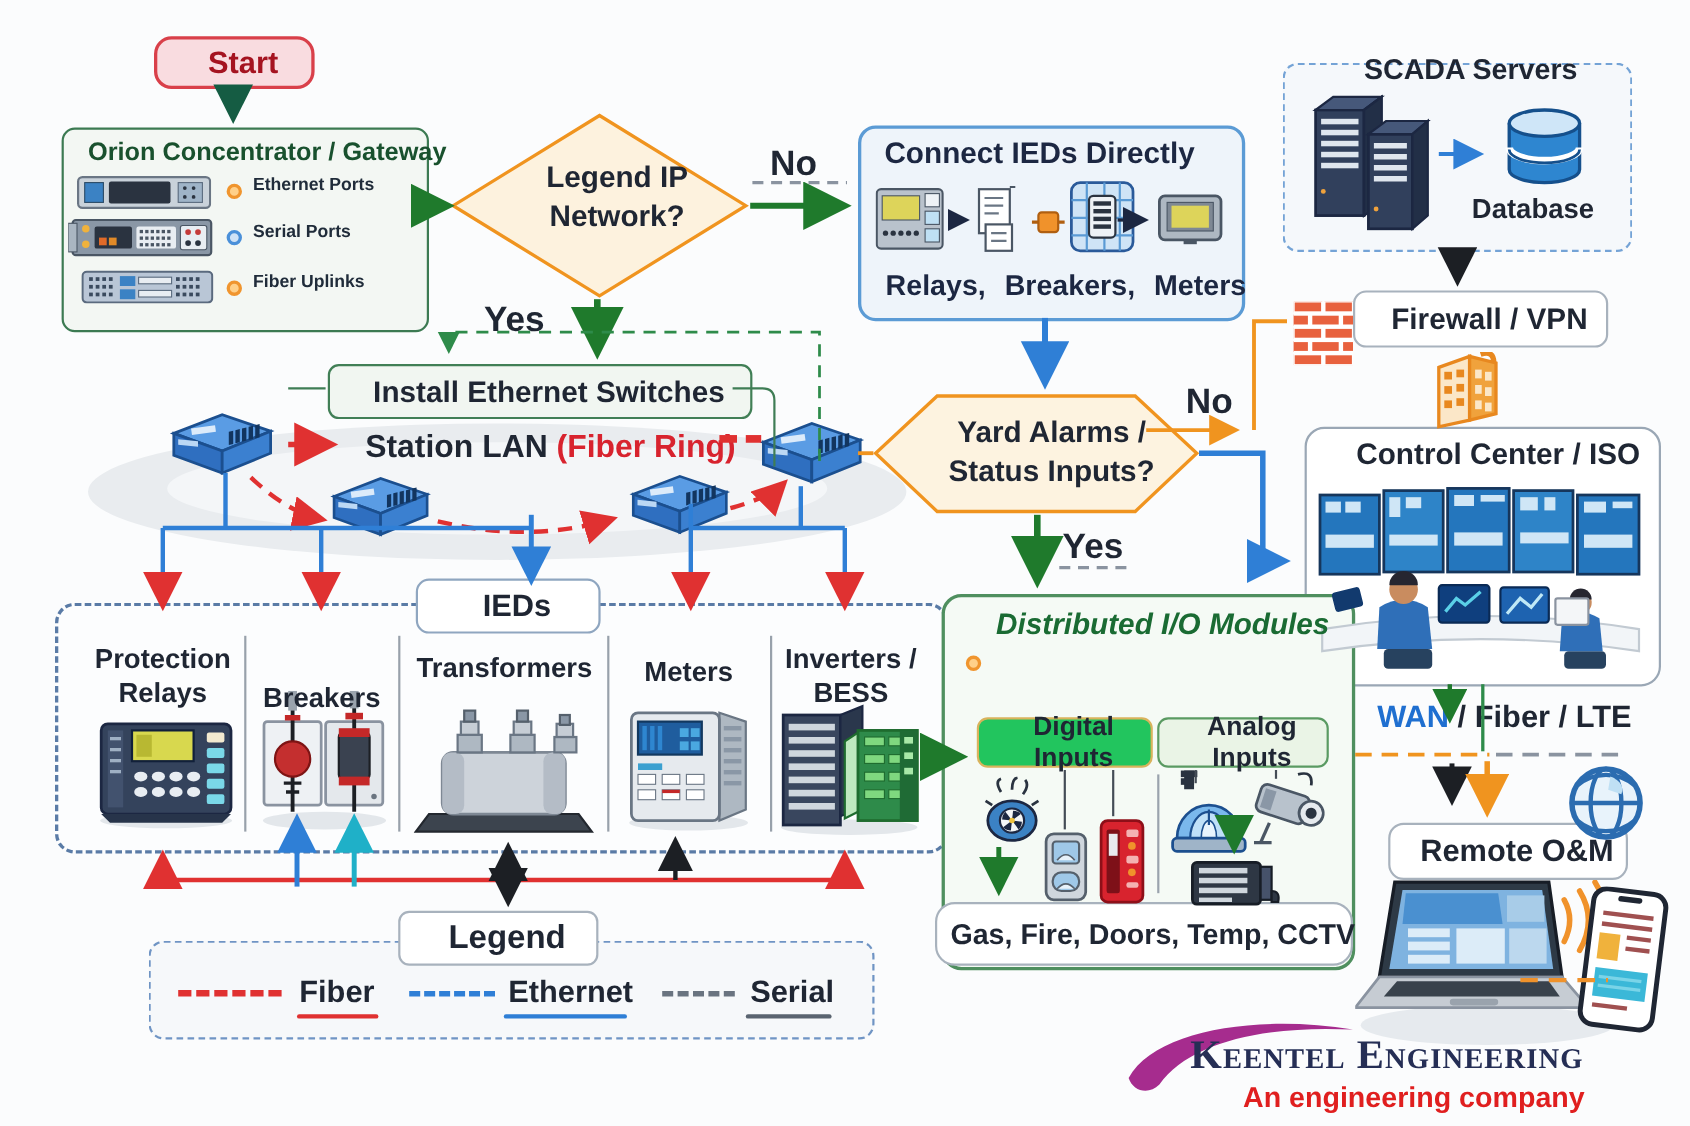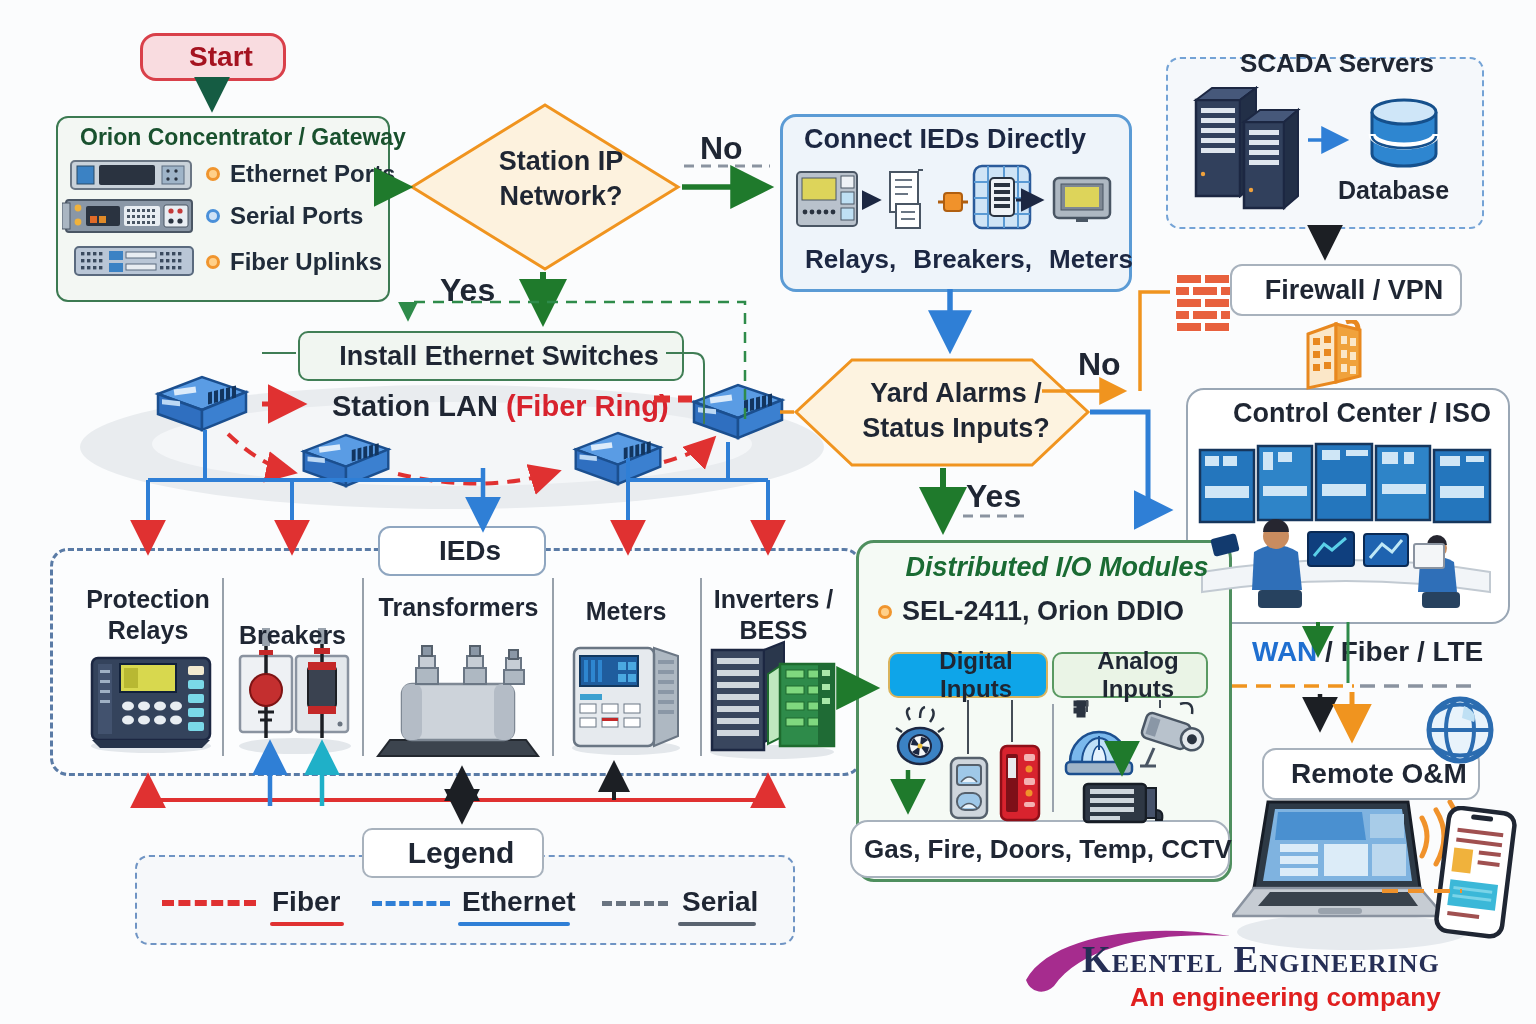--- a/index.html
+++ b/index.html
@@ -12,21 +12,21 @@
   .abs{position:absolute;}
   .bold{font-weight:700;padding-left:16px;}
   .nowrap{white-space:nowrap;}
   .ctr{display:flex;align-items:center;justify-content:center;text-align:center;}
   .box{border-radius:14px;background:#fff;border:2px solid #a8b2bd;box-sizing:border-box;}
   svg{display:block;}
   
   .start-box{left:140px;top:33px;width:146px;height:48px;border-radius:16px;background:#f9dce0;border:3px solid #d9404a;color:#a51320;font-size:28px;}
   .gateway-box{left:56px;top:116px;width:330px;height:182px;border-radius:12px;background:#f3f7f3;border:2px solid #3c7a52;}
   .gateway-title{left:64px;top:124px;width:314px;font-size:23px;color:#19512e;text-align:center;}
-  .gw-row-label{font-size:24px;color:#202c3a;font-weight:700;}
+  .gw-row-label{font-size:16px;color:#202c3a;font-weight:700;}
   .bullet{width:14px;height:14px;border-radius:50%;box-sizing:border-box;}
   .bullet-orange{border:3px solid #f0952e;background:#ffd089;}
   .bullet-blue{border:3px solid #4a90d9;background:#cfe2f6;}
   .diamond-text{left:445px;top:144px;width:200px;font-size:27px;line-height:1.3;text-align:center;}
   .edge-label{font-size:32px;font-weight:700;color:#1f2633;}
   .connect-box{left:780px;top:114px;width:346px;height:172px;border-radius:16px;background:#eef4fa;border:3px solid #5b9bd5;}
   .connect-title{left:788px;top:124px;width:330px;font-size:27px;color:#1c2742;}
   .connect-sub{left:788px;top:244px;width:330px;text-align:center;font-size:26px;color:#1c2742;word-spacing:10px;}
   .scada-box{left:1166px;top:57px;width:314px;height:168px;border-radius:14px;background:#f5f8fb;border:2px dashed #74a3d6;}
   .scada-title{left:1186px;top:48px;width:270px;text-align:center;font-size:26px;background:transparent;}
@@ -38,21 +38,21 @@
   .lan-label{left:316px;top:390px;font-size:29px;}
   .lan-accent{color:#d8232e;}
   .hex-text{left:810px;top:376px;width:260px;font-size:27px;line-height:1.3;text-align:center;}
   .ied-box{left:50px;top:548px;width:806px;height:222px;border-radius:18px;border:3px dashed #5a7ba6;background:rgba(252,253,254,.85);}
   .ied-label-box{left:378px;top:526px;width:148px;height:46px;border-radius:12px;border:2px solid #8fa6c0;background:#fff;font-size:28px;z-index:4;}
   .ied-col-label{font-size:25px;font-weight:700;text-align:center;line-height:1.25;}
   .ied-divider{width:0;border-left:2px solid #98a1ab;height:178px;top:578px;}
   .dio-box{left:856px;top:540px;width:370px;height:336px;border-radius:18px;border:3px solid #4f8f5f;background:#f5faf5;}
   .dio-title{left:866px;top:552px;width:350px;text-align:center;font-size:27px;color:#1a6b33;font-style:italic;}
   .dio-bullet-row{left:878px;top:596px;width:340px;display:flex;align-items:center;gap:10px;font-size:27px;font-weight:700;color:#1f2633;}
-  .digital-box{left:888px;top:652px;width:160px;height:46px;border-radius:10px;background:#0ea5e9;border:2px solid #d9b35c;font-size:24px;}
+  .digital-box{left:888px;top:652px;width:160px;height:46px;border-radius:10px;background:#22c55e;border:2px solid #d9b35c;font-size:24px;}
   .analog-box{left:1052px;top:652px;width:156px;height:46px;border-radius:10px;background:#eaf4e6;border:2px solid #5a9a62;font-size:24px;}
   .sensors-box{left:850px;top:820px;width:380px;height:58px;border-radius:18px;font-size:26px;}
   .wan-label{left:1236px;top:636px;font-size:28px;}
   .wan-accent{color:#1f6fd0;}
   .remote-box{left:1262px;top:748px;width:218px;height:52px;border-radius:14px;font-size:28px;}
   .legend-outer{left:135px;top:855px;width:656px;height:86px;border-radius:14px;border:2px dashed #6f94c4;background:#f6f8fa;}
   .legend-title-box{left:362px;top:828px;width:182px;height:50px;border-radius:10px;font-size:30px;z-index:4;}
   .legend-item-label{font-size:28px;font-weight:700;}
   .dash-red{border-top:6px dashed #e03131;}
   .dash-blue{border-top:5px dashed #2f7fd6;}
@@ -166,21 +166,21 @@
     </svg>
 </div>
 <div class="abs z3 bullet bullet-orange" style="left:206px;top:167px;"></div>
 <div class="abs z3 bullet bullet-blue" style="left:206px;top:209px;"></div>
 <div class="abs z3 bullet bullet-orange" style="left:206px;top:255px;"></div>
 <div class="abs z3 gw-row-label nowrap" style="left:230px;top:160px;">Ethernet Ports</div>
 <div class="abs z3 gw-row-label nowrap" style="left:230px;top:202px;">Serial Ports</div>
 <div class="abs z3 gw-row-label nowrap" style="left:230px;top:248px;">Fiber Uplinks</div>
 
 <div class="abs z3 bold diamond-text">
-  <span>Station IP</span><br>
+  <span>Legend IP</span><br>
   <span>Network?</span>
 </div>
 <div class="abs z3 edge-label" style="left:700px;top:130px;">No</div>
 <div class="abs z3 edge-label" style="left:440px;top:272px;">Yes</div>
 
 <div class="abs z1 connect-box"></div>
 <div class="abs z3 bold connect-title nowrap">Connect IEDs Directly</div>
 <div class="abs z3" style="left:796px;top:168px;">
   <svg width="62" height="62" viewBox="0 0 62 62">
       <rect x="1" y="4" width="60" height="54" rx="4" fill="#b9c2cc" stroke="#4a5664" stroke-width="2"></rect>
@@ -623,21 +623,20 @@
       <rect x="116" y="30" width="8" height="6" fill="#a8e8a8"></rect>
       <rect x="116" y="44" width="8" height="6" fill="#a8e8a8"></rect>
       <rect x="116" y="58" width="8" height="6" fill="#a8e8a8"></rect>
     </svg>
 </div>
 
 <div class="abs z1 dio-box"></div>
 <div class="abs z3 bold dio-title nowrap">Distributed I/O Modules</div>
 <div class="abs z3 dio-bullet-row">
   <span class="bullet bullet-orange"></span>
-  <span class="nowrap">SEL-2411, Orion DDIO</span>
 </div>
 <div class="abs z3 box digital-box ctr bold">
   <span>Digital Inputs</span>
 </div>
 <div class="abs z3 box analog-box ctr bold">
   <span>Analog Inputs</span>
 </div>
 <div class="abs z3" style="left:888px;top:706px;">
   <svg width="64" height="62" viewBox="0 0 64 62">
       <path d="M22,14 q-6,-10 0,-12 M32,12 q0,-10 5,-11 M42,16 q6,-8 2,-13" fill="none" stroke="#2a3340" stroke-width="2.5"></path>

